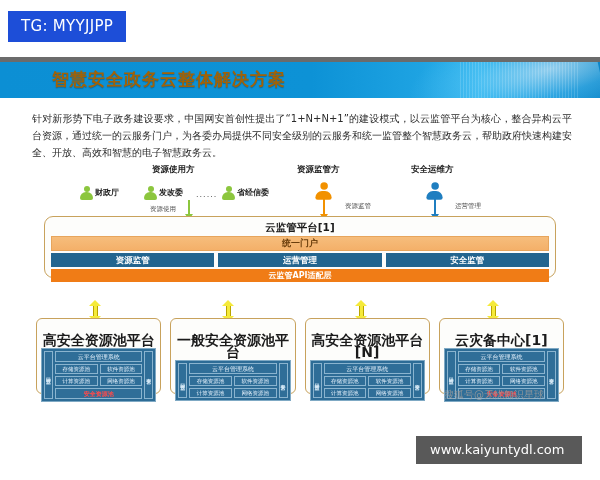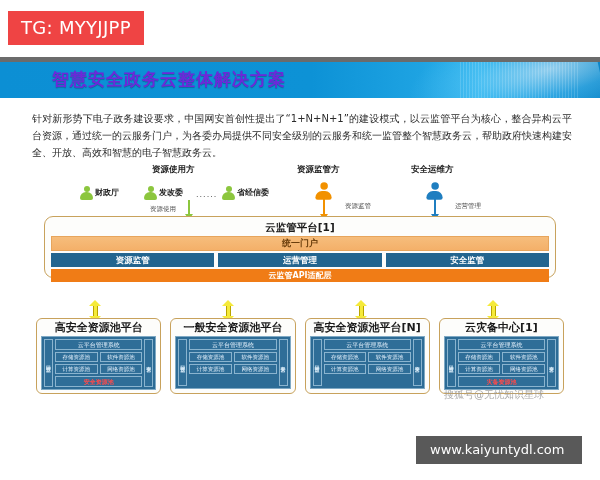--- a/index.html
+++ b/index.html
@@ -7,22 +7,22 @@
     width: 600px; height: 480px;
     background: #ffffff;
     font-family: "DejaVu Sans", "Liberation Sans", sans-serif;
     overflow: hidden;
   }
   .page { position: relative; width: 600px; height: 480px; background:#fff; }
 
   
   .tg-badge {
     position: absolute; left: 8px; top: 11px;
-    background: #ef4444; color: #ffffff;
-    font-size: 18px; letter-spacing: .3px;
+    background: #1d4ed8; color: #ffffff;
+    font-size: 15px; letter-spacing: .3px;
     padding: 6px 13px 7px 13px;
     white-space: nowrap;
   }
 
   
   .hdr-gray {
     position: absolute; left: 0; top: 57px; width: 600px; height: 5px;
     background: #6b6b6b;
   }
   .hdr-band {
@@ -34,21 +34,21 @@
     content:""; position:absolute; right:0; top:-24px; width:190px; height:90px;
     background: radial-gradient(ellipse at 75% 45%, rgba(255,255,255,.55) 0%, rgba(120,210,250,.30) 38%, rgba(10,140,205,0) 72%);
     transform: rotate(-12deg);
   }
   .hdr-band:before{
     content:""; position:absolute; right:20px; top:0; width:120px; height:36px;
     background: repeating-linear-gradient(90deg, rgba(255,255,255,.18) 0 1px, rgba(255,255,255,0) 1px 3px);
   }
   .hdr-title {
     position: absolute; left: 52px; top: 68px;
-    color:#6d28d9; font-size: 17px; font-weight: bold; letter-spacing: 1px;
+    color:#a16207; font-size: 17px; font-weight: bold; letter-spacing: 1px;
     text-shadow: 0 1px 1px rgba(0,0,0,.25);
     z-index: 3;
   }
 
   
   .para {
     position: absolute; left: 32px; top: 110px; width: 540px;
     font-size: 10px; line-height: 17px; color: #2b2b2b;
     text-align: justify;
   }
@@ -95,21 +95,21 @@
   .yarrow .up, .yarrow .dn { position:absolute; left:0; width:0;height:0;border-left:6px solid transparent;border-right:6px solid transparent; }
   .yarrow .up { top:0; border-bottom:6px solid #f5ea3a; }
   .yarrow .dn { bottom:0; border-top:6px solid #f5ea3a; }
 
   
   .cards { position:absolute; left:36px; top:318px; width:528px; height:76px; display:flex; gap:9px; }
   .card {
     flex:1; border:1px solid #c8a25c; border-radius:6px; background:#fdfdfb;
     padding:3px 4px 4px 4px; display:flex; flex-direction:column;
   }
-  .card-title { text-align:center; font-size:11px; font-weight:bold; color:#1b1b1b; line-height:12px; }
+  .card-title { text-align:center; font-size:14px; font-weight:bold; color:#1b1b1b; line-height:12px;margin-top:12px; }
   .card-body { flex:1; display:flex; gap:2px; background:#2d6c96; padding:2px; margin-top:2px; border:1px solid #7fa9c4; }
   .side {
     width:9px; background:#2f6e98; border:1px solid #8ab4cf; color:#dff0fb;
     font-size:5px; line-height:6px; display:flex; align-items:center; justify-content:center;
     writing-mode:vertical-rl; text-orientation:upright; letter-spacing:-.5px; padding:1px 0;
   }
   .core { flex:1; display:flex; flex-direction:column; gap:2px; }
   .cell { background:#2f6e98; border:1px solid #8ab4cf; color:#eaf5ff; font-size:5.5px; line-height:8px; text-align:center; }
   .cell.wide { line-height:9px; font-size:6px; }
   .cell.red { color:#ff4a4a; font-weight:bold; }

